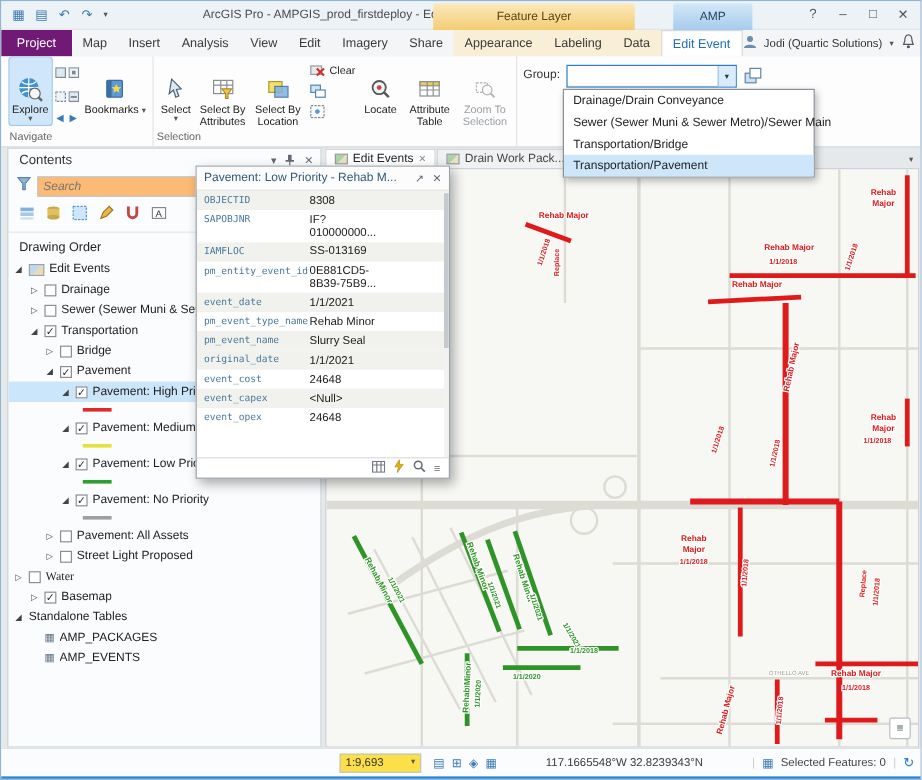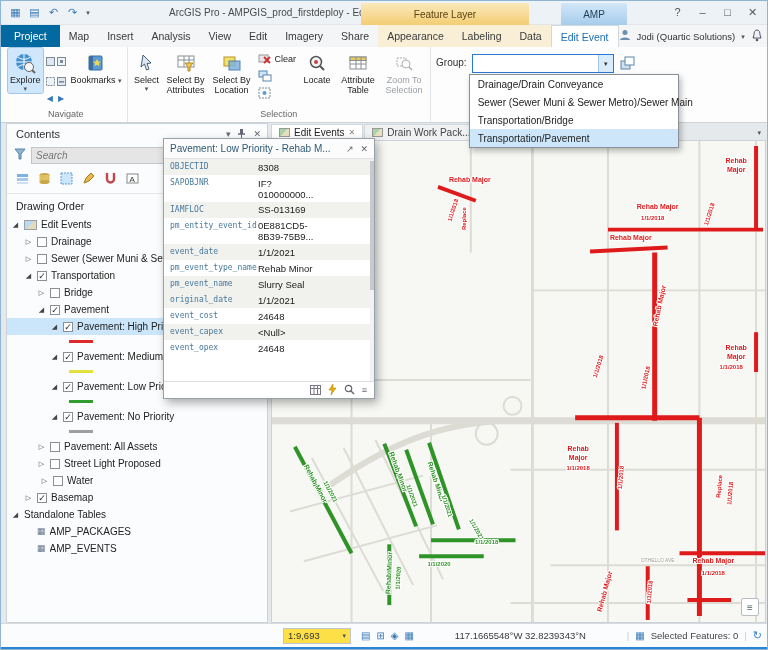--- a/index.html
+++ b/index.html
@@ -14,32 +14,32 @@
   .title-text{position:absolute;left:168px;top:6px;font-size:10px;color:#4a4a4a;white-space:nowrap}
   .ctx-head{position:absolute;top:2px;height:22px;display:flex;align-items:center;justify-content:center;font-size:10px;border-radius:2px 2px 0 0}
   .ctx-fl{left:360px;width:168px;background:linear-gradient(#fbe9bb,#f3cd74);color:#5a4312}
   .ctx-amp{left:560px;width:66px;background:linear-gradient(#d2e7f8,#a6ccec);color:#1e3f5c}
   .wctl{position:absolute;right:2px;top:0;display:flex;align-items:center}
   .wbtn{width:25px;height:22px;display:flex;align-items:center;justify-content:center;font-size:11px;color:#555}
 
   
   .tabrow{height:22px;background:#f4f5f6;display:flex;align-items:stretch}
   .rtab{padding:0 9px;font-size:10.5px;color:#3a3a3a;display:flex;align-items:center;white-space:nowrap}
-  .rtab.project{background:#0369a1;color:#fff;padding:0 13px}
+  .rtab.project{background:#701a75;color:#fff;padding:0 13px}
   .rtab.ctx{background:#f8efd6}
   .rtab.active{background:#fff;color:#1d6fb8;border:1px solid #d5d8da;border-bottom:none}
   .tabrow-right{margin-left:auto;display:flex;align-items:center;gap:6px;padding-right:8px;font-size:9.5px;color:#333;white-space:nowrap}
   .tabrow-right .caret{font-size:7px;color:#555}
 
   
   .ribbon{height:76px;background:#fdfdfd;border-bottom:1px solid #cdd2d6;display:flex;padding-left:4px;position:relative;z-index:60}
   .rgroup{display:flex;flex-direction:column;border-right:1px solid #e3e6e9;padding:1px 3px 0}
   .rgroup-body{display:flex;flex:1;align-items:flex-start}
-  .rgroup-label{font-size:9px;color:#666;text-align:center;padding:1px 0 3px}
-  .bigbtn{display:flex;flex-direction:column;align-items:center;font-size:9px;color:#222;text-align:center;line-height:1.12;padding:3px 2px 1px;border-radius:2px}
+  .rgroup-label{font-size:9px;color:#666;padding:1px 0 3px}
+  .bigbtn{display:flex;flex-direction:column;align-items:center;font-size:9px;color:#222;text-align:center;line-height:1.12;padding:14px 2px 1px;border-radius:2px}
   .bigbtn .bicon{height:24px;display:flex;align-items:center;justify-content:center}
   .bigbtn.selected{background:#cfe6fb;outline:1px solid #9ec7e8}
   .bigbtn.disabled{color:#9aa0a6}
   .caret{font-size:7px;color:#555;line-height:1}
   .minigrid{display:flex;flex-direction:column;gap:2px;padding:4px 3px}
   .minirow{display:flex;gap:2px}
   .navarrows{display:flex;gap:5px;justify-content:center;color:#3a7ab8;font-size:8px;padding-top:2px}
   .smallcol{display:flex;flex-direction:column;gap:3px;padding:4px 3px}
   .smallbtn{display:flex;align-items:center;gap:3px;font-size:9px;color:#222;height:14px}
   .combo-area{display:flex;align-items:flex-start;padding:7px 5px;gap:5px}
@@ -49,21 +49,21 @@
   .gdrop{position:absolute;left:-4px;top:19px;width:210px;background:#fff;border:1px solid #8a9097;box-shadow:2px 3px 6px rgba(0,0,0,.28)}
   .gitem{height:18px;display:flex;align-items:center;padding:0 8px;font-size:10px;color:#222;white-space:nowrap}
   .gitem.sel{background:#cde6fa}
 
   
   .main{position:absolute;left:0;top:122px;width:768px;height:500px;display:flex;background:#e6e9eb}
   .contents{width:262px;margin-left:5px;background:#fbfcfd;border:1px solid #ccd2d7;display:flex;flex-direction:column}
   .chead{height:20px;display:flex;align-items:center;padding:0 6px 0 9px;font-size:11px;color:#333;flex:none}
   .chead-icons{margin-left:auto;display:flex;gap:7px;color:#667;font-size:9px;align-items:center}
   .csearch{display:flex;align-items:center;gap:5px;padding:2px 7px;flex:none}
-  .csearch input{flex:1;height:17px;border:1px solid #bfc6cc;font-size:10px;font-style:italic;padding:0 4px;color:#666;background:#e5e5e5;font-family:"Liberation Sans",sans-serif}
+  .csearch input{flex:1;height:17px;border:1px solid #bfc6cc;font-size:10px;font-style:italic;padding:0 4px;color:#666;background:#fdba74;font-family:"Liberation Sans",sans-serif}
   .ctools{display:flex;gap:9px;padding:5px 9px 4px;border-bottom:1px solid #e4e7ea;flex:none;align-items:center}
   .cheading{font-size:10.5px;color:#222;padding:6px 9px 4px;flex:none}
   .tree{flex:1;overflow:hidden}
   .trow{height:17px;display:flex;align-items:center;gap:4px;font-size:10px;color:#222;white-space:nowrap}
   .trow.sel{background:#cbe6fb}
   .arrow{width:9px;font-size:7px;color:#444;text-align:center;flex:none}
   .cb{width:10px;height:10px;border:1px solid #8a8f94;background:#fff;font-size:9px;line-height:8px;text-align:center;color:#2b2b2b;flex:none}
   .swrow{height:13px;display:flex;align-items:center}
   .swatch{width:24px;height:3px}
   .ic-map{width:13px;height:10px;background:linear-gradient(135deg,#bcd9ef 50%,#e8dbb8 50%);border:1px solid #9aa0a5;flex:none}
@@ -440,21 +440,21 @@
           <div class="trow" style="padding-left: 30px;">
             <div class="arrow">▷</div>
             <div class="cb"></div>
             <div class="tlabel">Pavement: All Assets</div>
           </div>
           <div class="trow" style="padding-left: 30px;">
             <div class="arrow">▷</div>
             <div class="cb"></div>
             <div class="tlabel">Street Light Proposed</div>
           </div>
-          <div class="trow" style="padding-left: 33px;">
+          <div class="trow" style="padding-left: 4px; font-family: Liberation Serif, serif;">
             <div class="arrow">▷</div>
             <div class="cb"></div>
             <div class="tlabel">Water</div>
           </div>
           <div class="trow" style="padding-left: 17px;">
             <div class="arrow">▷</div>
             <div class="cb">✓</div>
             <div class="tlabel">Basemap</div>
           </div>
           <div class="trow" style="padding-left: 4px;">

